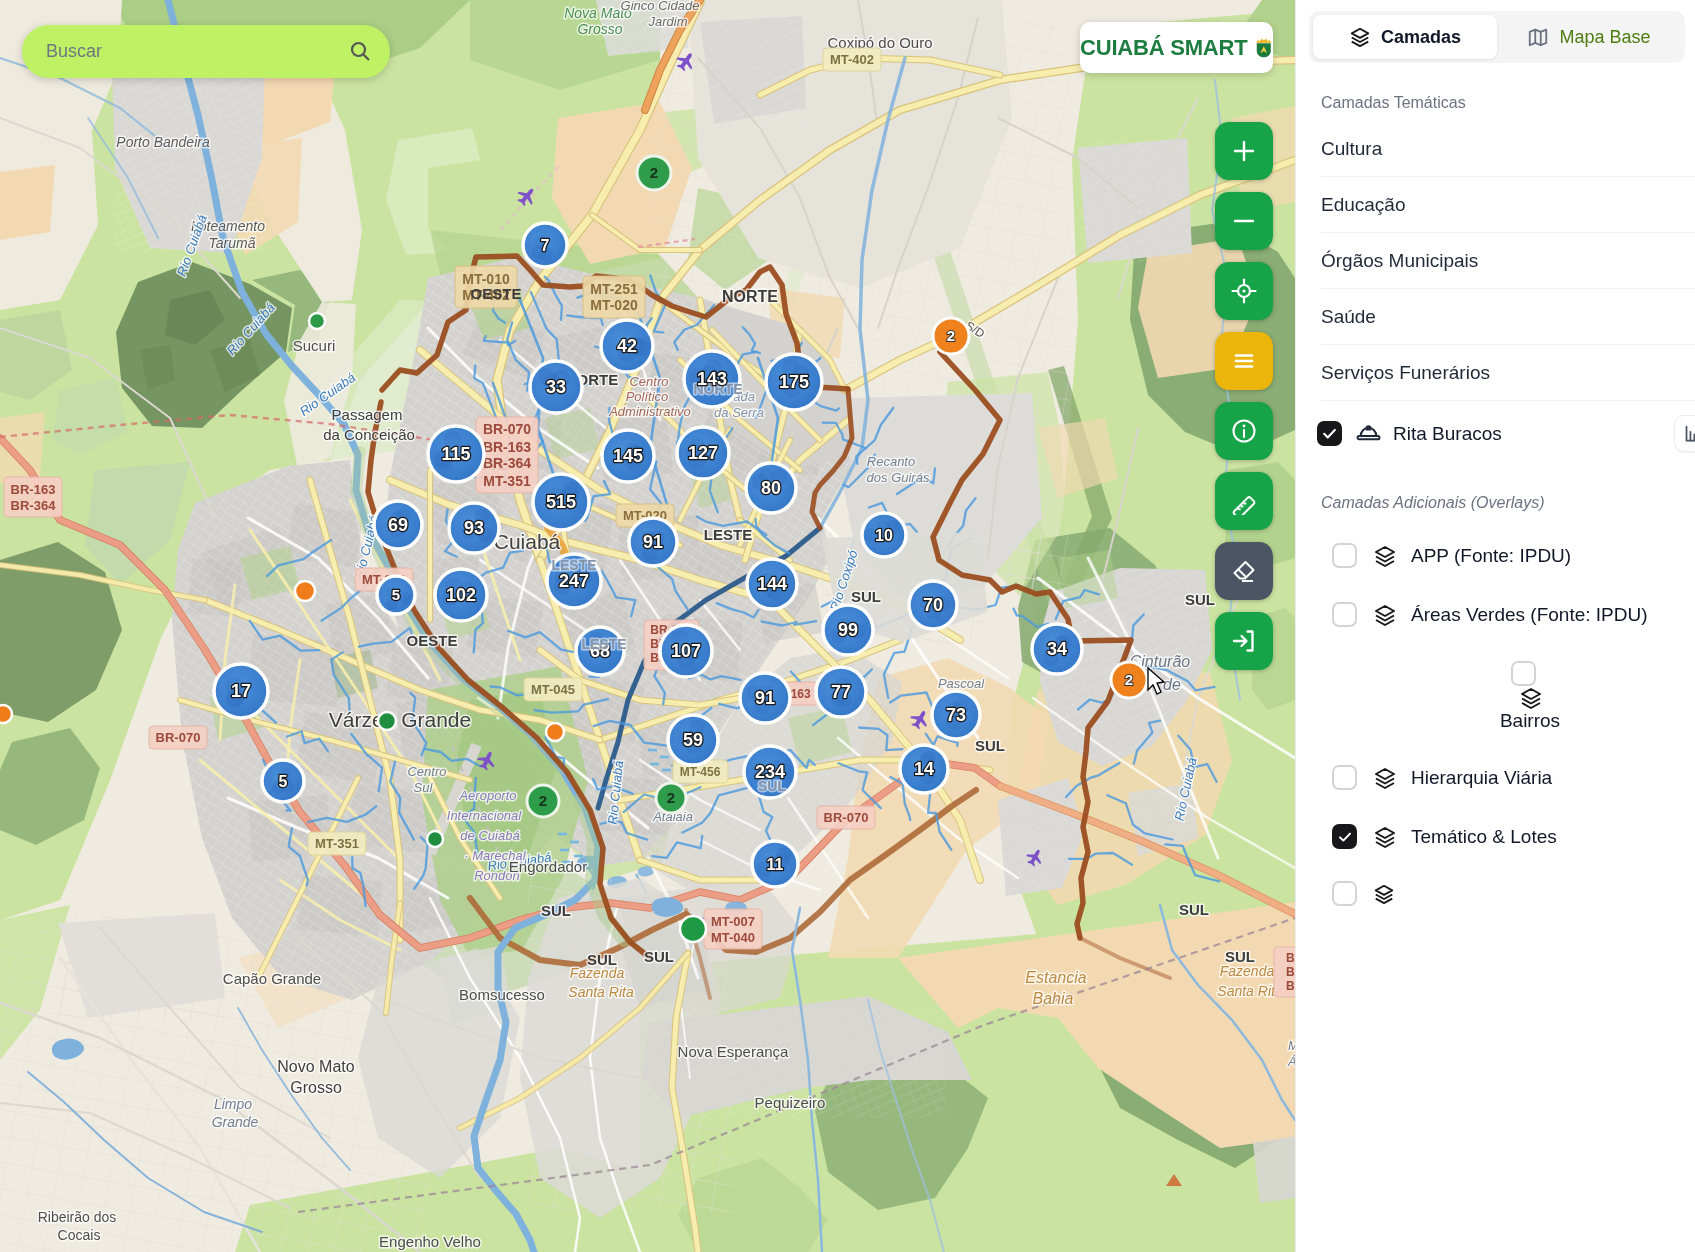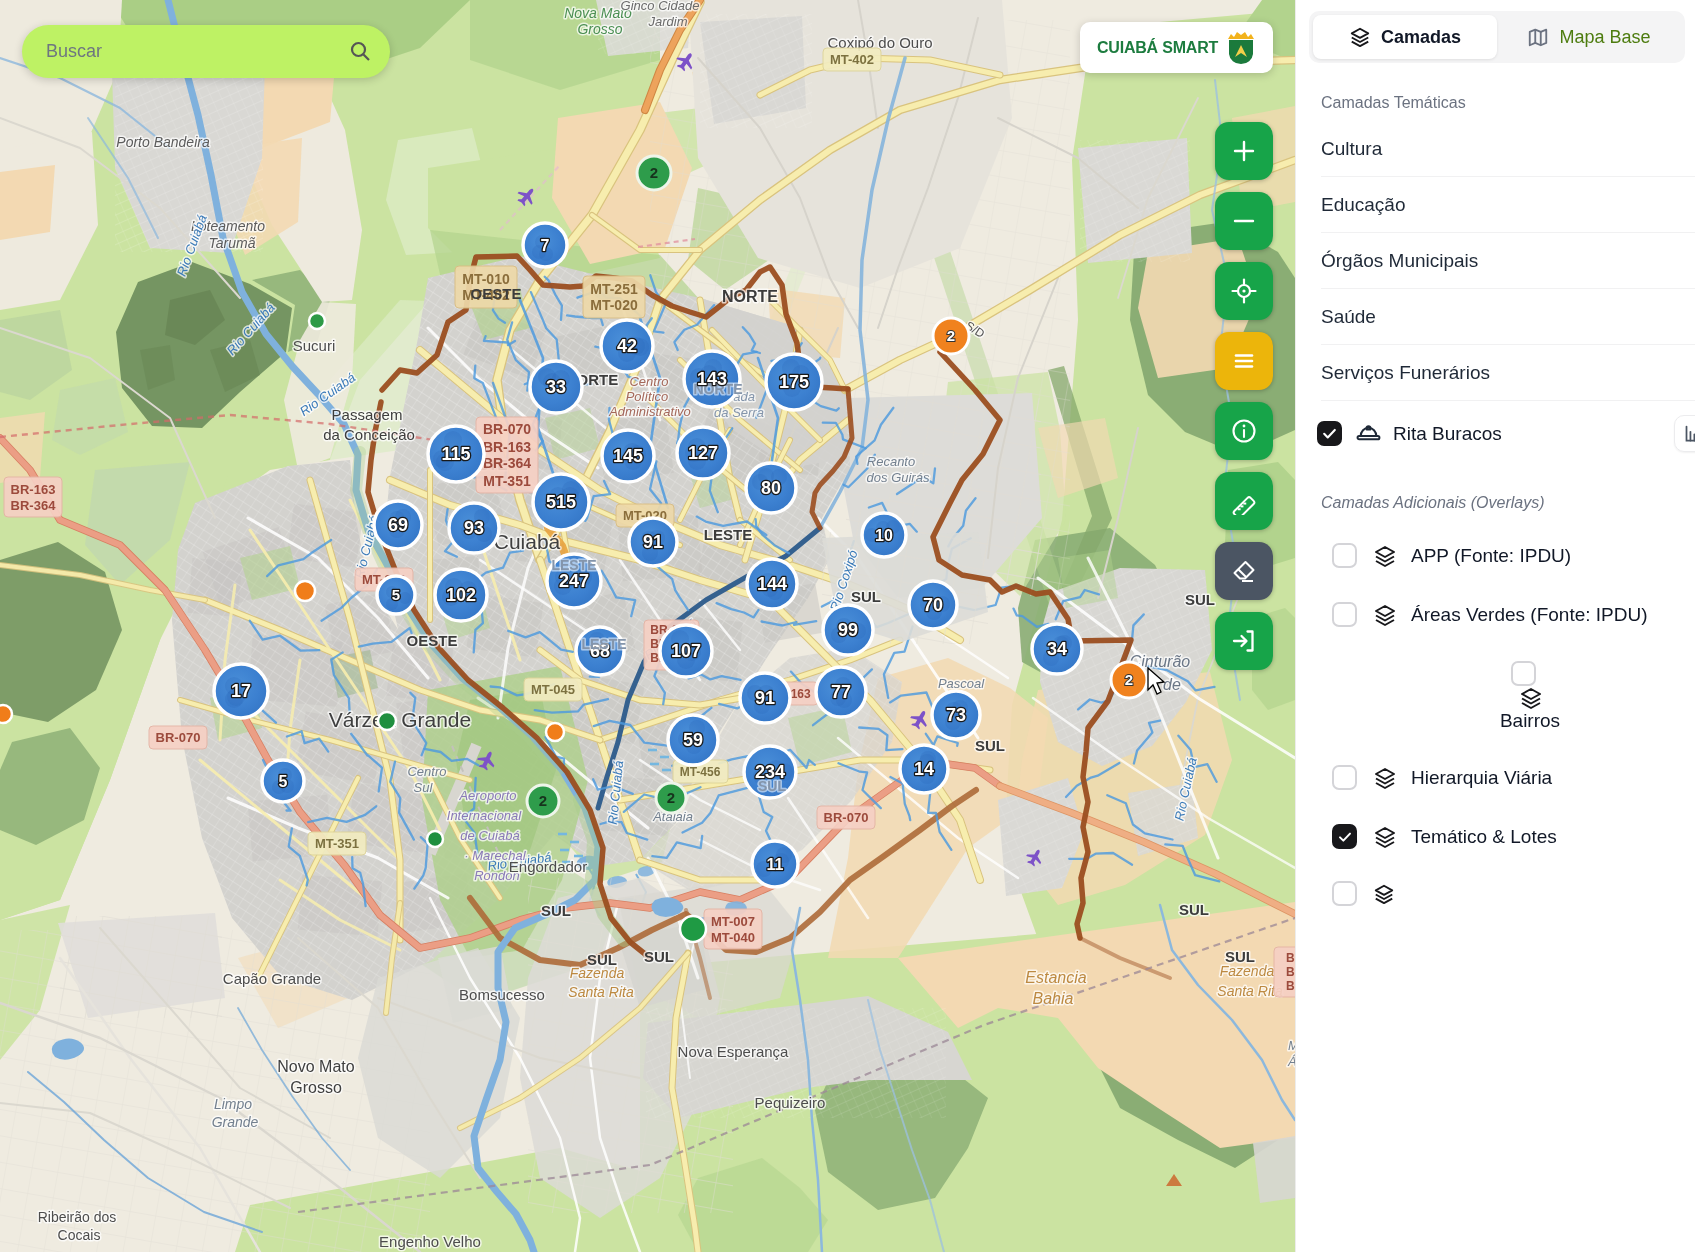--- a/index.html
+++ b/index.html
@@ -9,21 +9,21 @@
 
   
   .search { position:absolute; left:22px; top:25px; width:368px; height:53px; background:#bef264; border-radius:27px;
             box-shadow:0 2px 8px rgba(0,0,0,.18); display:flex; align-items:center; }
   .search span { margin-left:24px; font-size:18px; color:#6e7680; }
   .search svg { position:absolute; right:18px; top:14px; }
 
   
   .logo { position:absolute; left:1080px; top:22px; width:193px; height:51px; background:#fff; border-radius:10px;
           box-shadow:0 2px 8px rgba(0,0,0,.18); display:flex; align-items:center; justify-content:center; gap:8px; }
-  .logo b { color:#1d7c3f; font-size:16px; letter-spacing:-0.2px; white-space:nowrap; }
+  .logo b { color:#1d7c3f; font-size:22px; letter-spacing:-0.2px; white-space:nowrap; }
 
   
   .tools { position:absolute; left:1215px; top:122px; width:58px; }
   .tb { width:58px; height:58px; border-radius:14px; margin-bottom:12px; display:flex; align-items:center; justify-content:center;
         box-shadow:0 1px 4px rgba(0,0,0,.25); }
   .tb.green { background:#17a449; }
   .tb.yellow { background:#ecb50b; }
   .tb.gray { background:#4b5563; }
 
   

